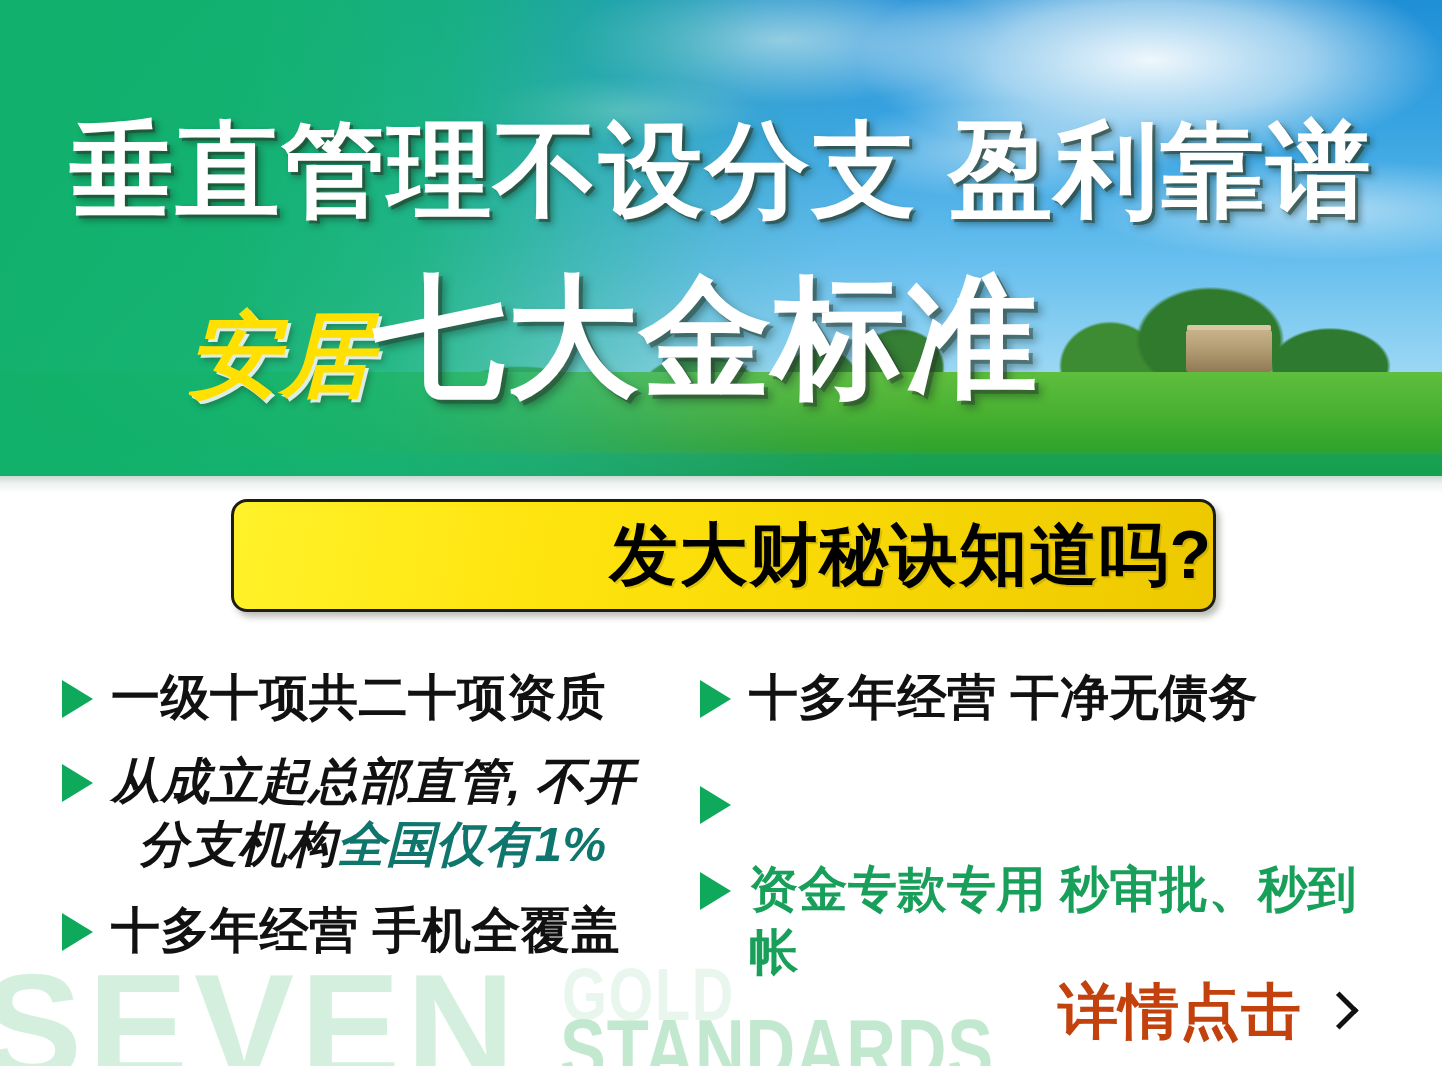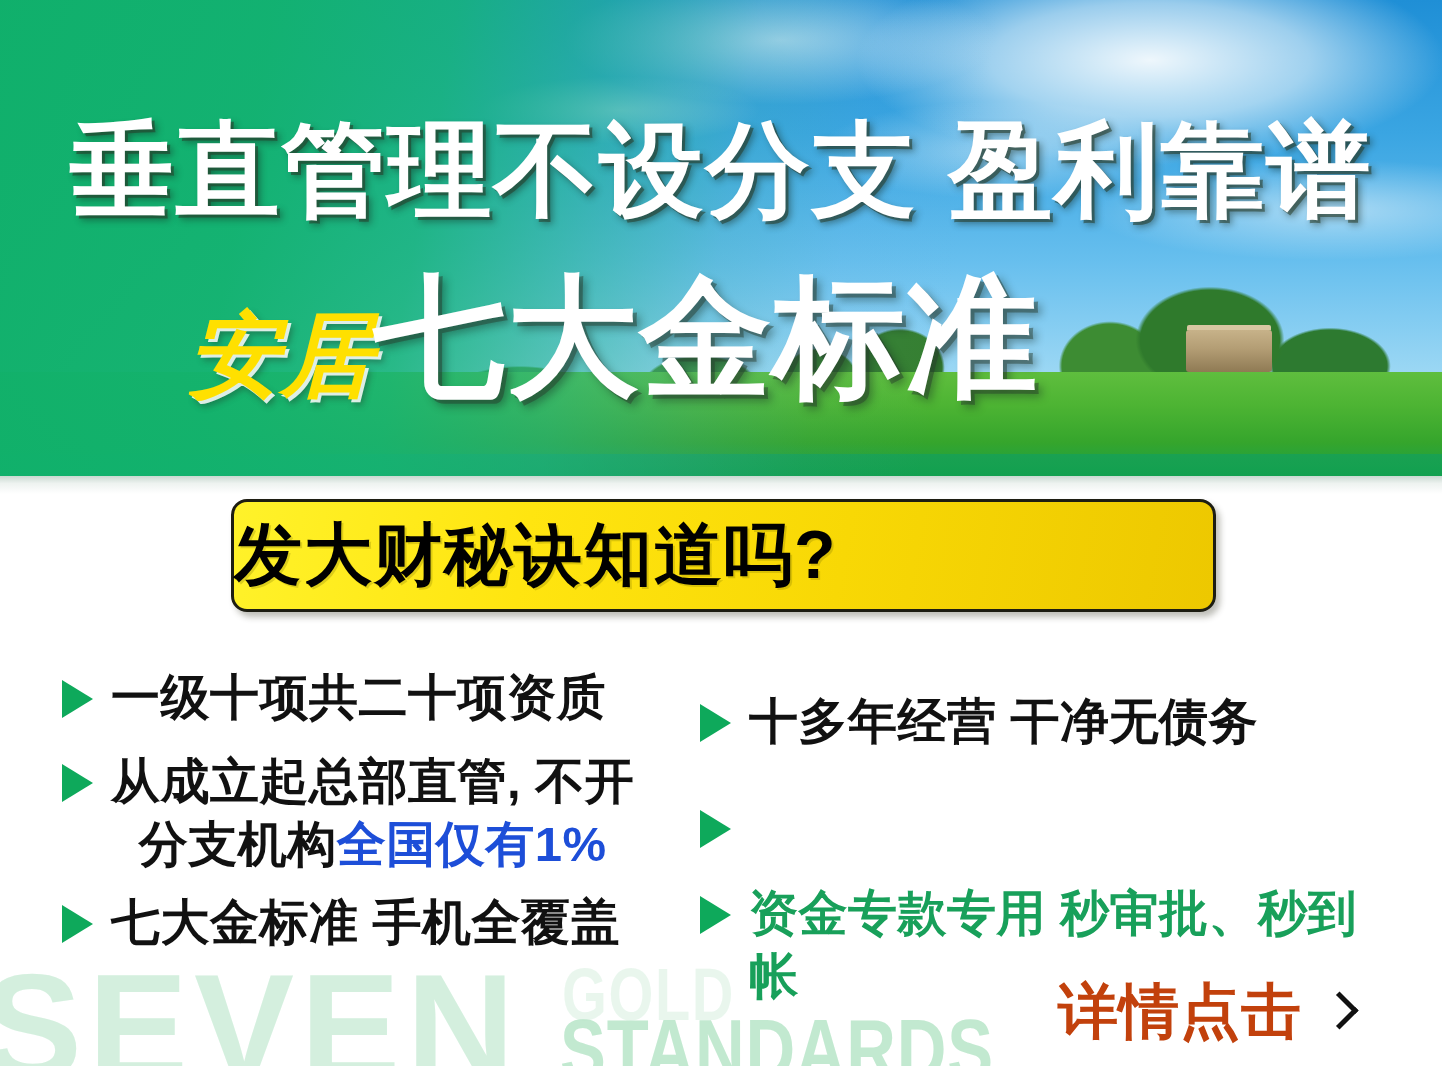--- a/index.html
+++ b/index.html
@@ -160,21 +160,21 @@
     top: 499px;
     width: 985px;
     height: 113px;
     box-sizing: border-box;
     border: 3px solid #1d1d12;
     border-radius: 16px;
     background: linear-gradient(100deg, #fff22a 0%, #ffe510 30%, #f8d805 62%, #edc800 100%);
     box-shadow: 4px 5px 6px rgba(40,40,20,0.30);
     display: flex;
     align-items: center;
-    justify-content: flex-start;
+    justify-content: flex-end;
   }
   .yellow-banner-text {
     font-size: 68px;
     font-weight: 700;
     color: #000000;
     letter-spacing: 2px;
     white-space: nowrap;
     text-shadow: 2px 2px 0 rgba(120,110,0,0.25);
   }
 
@@ -224,21 +224,21 @@
   .col-left {
     position: absolute;
     left: 62px;
     top: 666px;
     width: 620px;
     text-align: center;
   }
   .col-right {
     position: absolute;
     left: 700px;
-    top: 690px;
+    top: 666px;
     width: 700px;
   }
   .bullet {
     display: flex;
     align-items: flex-start;
     margin-bottom: 20px;
   }
   .tri {
     flex: 0 0 auto;
     width: 0;
@@ -251,24 +251,24 @@
   }
   .btext {
     font-size: 49px;
     line-height: 1.30;
     font-weight: 700;
     color: #111111;
     letter-spacing: 0.5px;
     white-space: pre-line;
   }
   .btext.green { color: #18a05a; }
-  .hl { color: #1d4ed8; }
+  .hl { color: #0f766e; }
 
   .b-l1 { }
-  .b-l2 { margin-bottom: 14px; }
+  .b-l2 { margin-bottom: 22px; font-style: italic; }
   .b-l3 { }
   .r-b1 { margin-bottom: 42px; }
   .r-b2 { margin-bottom: 34px; }
 
   
   .cta {
     position: absolute;
     left: 1058px;
     top: 972px;
     display: flex;
@@ -336,21 +336,21 @@
     </div>
 
     <div class="bullet b-l2">
       <span class="tri"></span>
       <span class="btext"><span>从成立起总部直管, 不开
 分支机构</span><span class="hl">全国仅有1%</span></span>
     </div>
 
     <div class="bullet b-l3">
       <span class="tri"></span>
-      <span class="btext">七大金标准  手机全覆盖</span>
+      <span class="btext">十多年经营  手机全覆盖</span>
     </div>
 
   </div>
 
   <div class="col-right">
 
     <div class="bullet r-b1">
       <span class="tri"></span>
       <span class="btext">十多年经营  干净无债务</span>
     </div>

